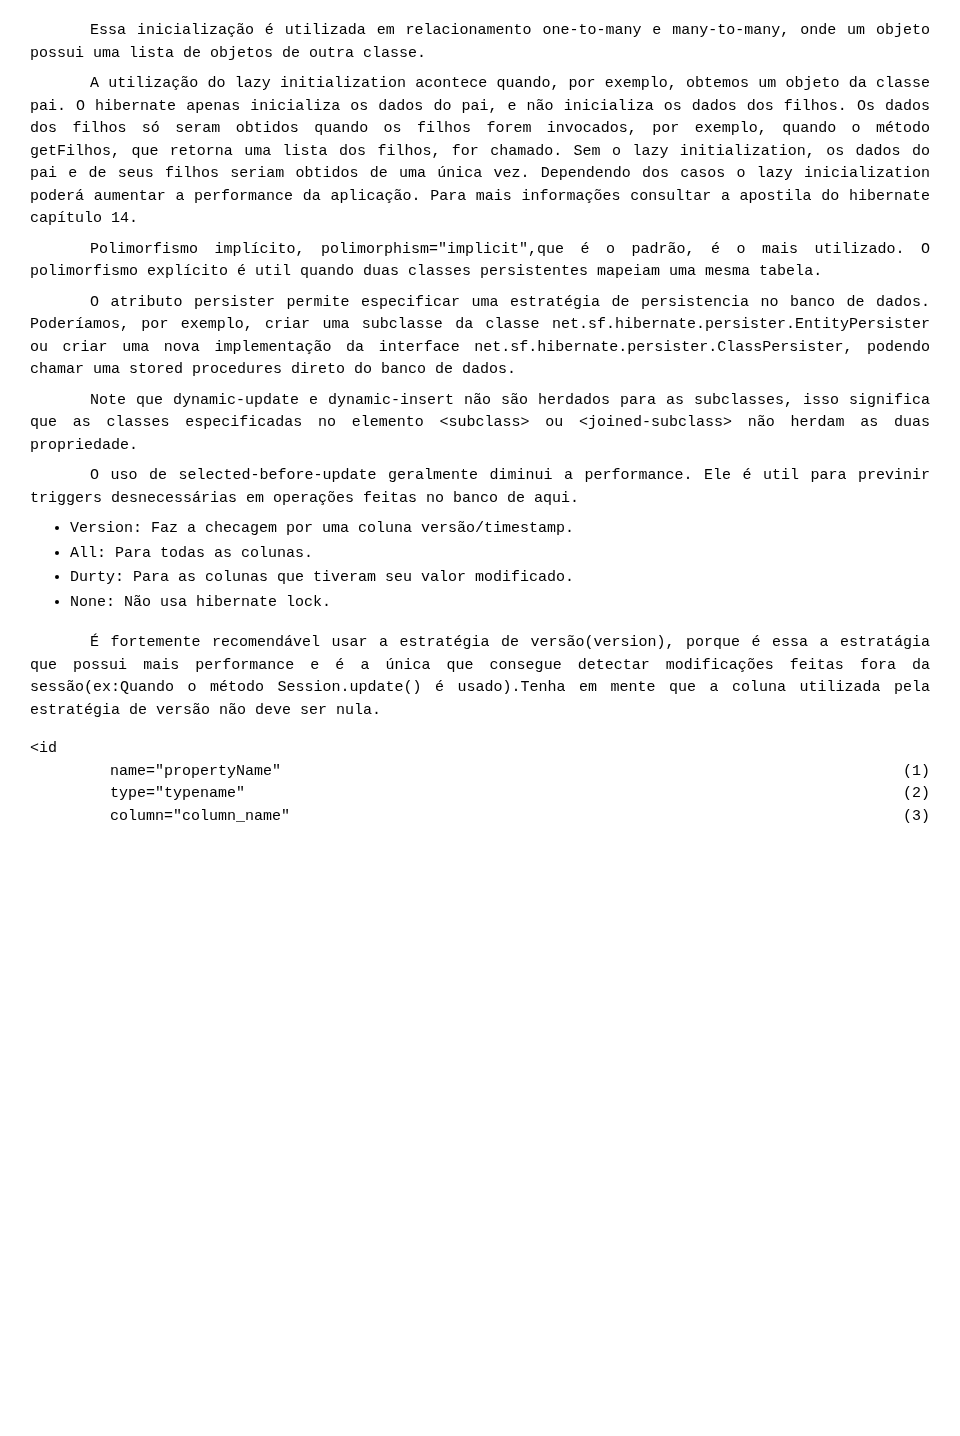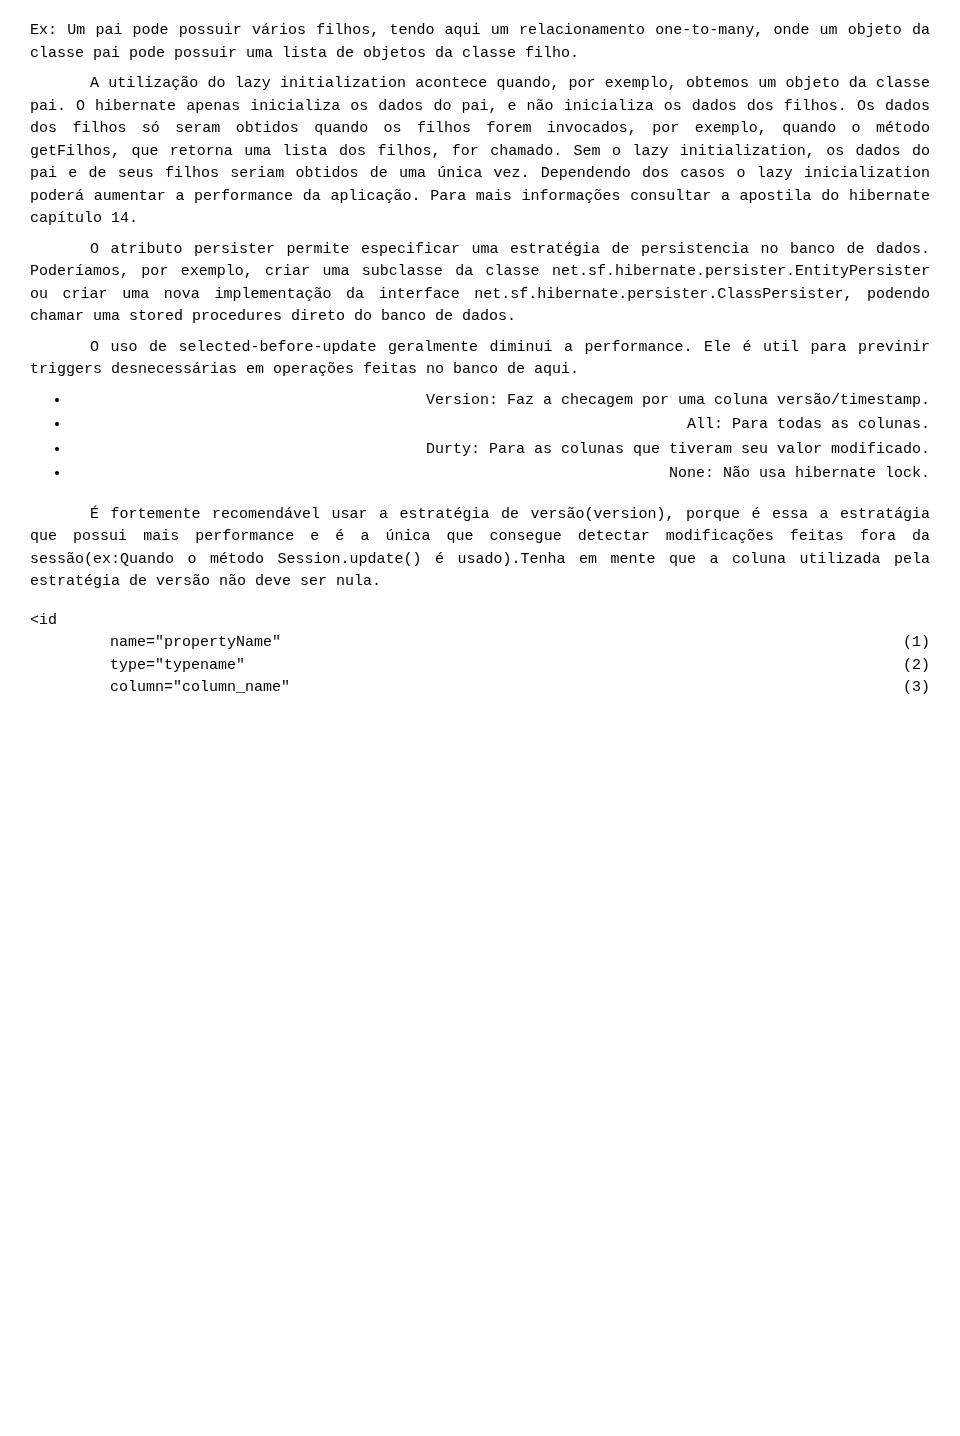--- a/index.html
+++ b/index.html
@@ -23,21 +23,20 @@
       margin-bottom: 8px;
     }
 
     .indent {
       text-indent: 60px;
     }
 
     .bullet-list {
       margin: 4px 0 4px 40px;
       list-style: disc;
-      text-align: right;
     }
 
     .bullet-list li {
       margin-bottom: 2px;
     }
 
     .section-gap {
       margin-top: 16px;
     }
 
@@ -81,28 +80,30 @@
 
     .spacer {
       height: 14px;
     }
   </style>
 </head>
 <body>
 
 <div>
 
+  <p class="content-block indent">Essa inicialização é utilizada em relacionamento one-to-many e many-to-many, onde um objeto possui uma lista de objetos de outra classe.</p>
 
-  <p class="content-block">Ex: Um pai pode possuir vários filhos, tendo aqui um relacionamento one-to-many, onde um objeto da classe pai pode possuir uma lista de objetos da classe filho.</p>
 
   <p class="content-block indent">A utilização do lazy initialization acontece quando, por exemplo, obtemos um objeto da classe pai. O hibernate apenas inicializa os dados do pai, e não inicializa os dados dos filhos. Os dados dos filhos só seram obtidos quando os filhos forem invocados, por exemplo, quando o método getFilhos, que retorna uma lista dos filhos, for chamado. Sem o lazy initialization, os dados do pai e de seus filhos seriam obtidos de uma única vez. Dependendo dos casos o lazy inicialization poderá aumentar a performance da aplicação. Para mais informações consultar a apostila do hibernate capítulo 14.</p>
 
+  <p class="content-block indent">Polimorfismo implícito, polimorphism="implicit",que é o padrão, é o mais utilizado. O polimorfismo explícito é util quando duas classes persistentes mapeiam uma mesma tabela.</p>
 
   <p class="content-block indent">O atributo persister permite especificar uma estratégia de persistencia no banco de dados. Poderíamos, por exemplo, criar uma subclasse da classe net.sf.hibernate.persister.EntityPersister ou criar uma nova implementação da interface net.sf.hibernate.persister.ClassPersister, podendo chamar uma stored procedures direto do banco de dados.</p>
 
+  <p class="content-block indent">Note que dynamic-update e dynamic-insert não são herdados para as subclasses, isso significa que as classes especificadas no elemento &lt;subclass&gt; ou &lt;joined-subclass&gt; não herdam as duas propriedade.</p>
 
   <p class="content-block indent">O uso de selected-before-update geralmente diminui a performance. Ele é util para previnir triggers desnecessárias em operações feitas no banco de aqui.</p>
 
 
   <ul class="bullet-list">
     <li>Version: Faz a checagem por uma coluna versão/timestamp.</li>
     <li>All: Para todas as colunas.</li>
     <li>Durty: Para as colunas que tiveram seu valor modificado.</li>
     <li>None: Não usa hibernate lock.</li>
   </ul>

